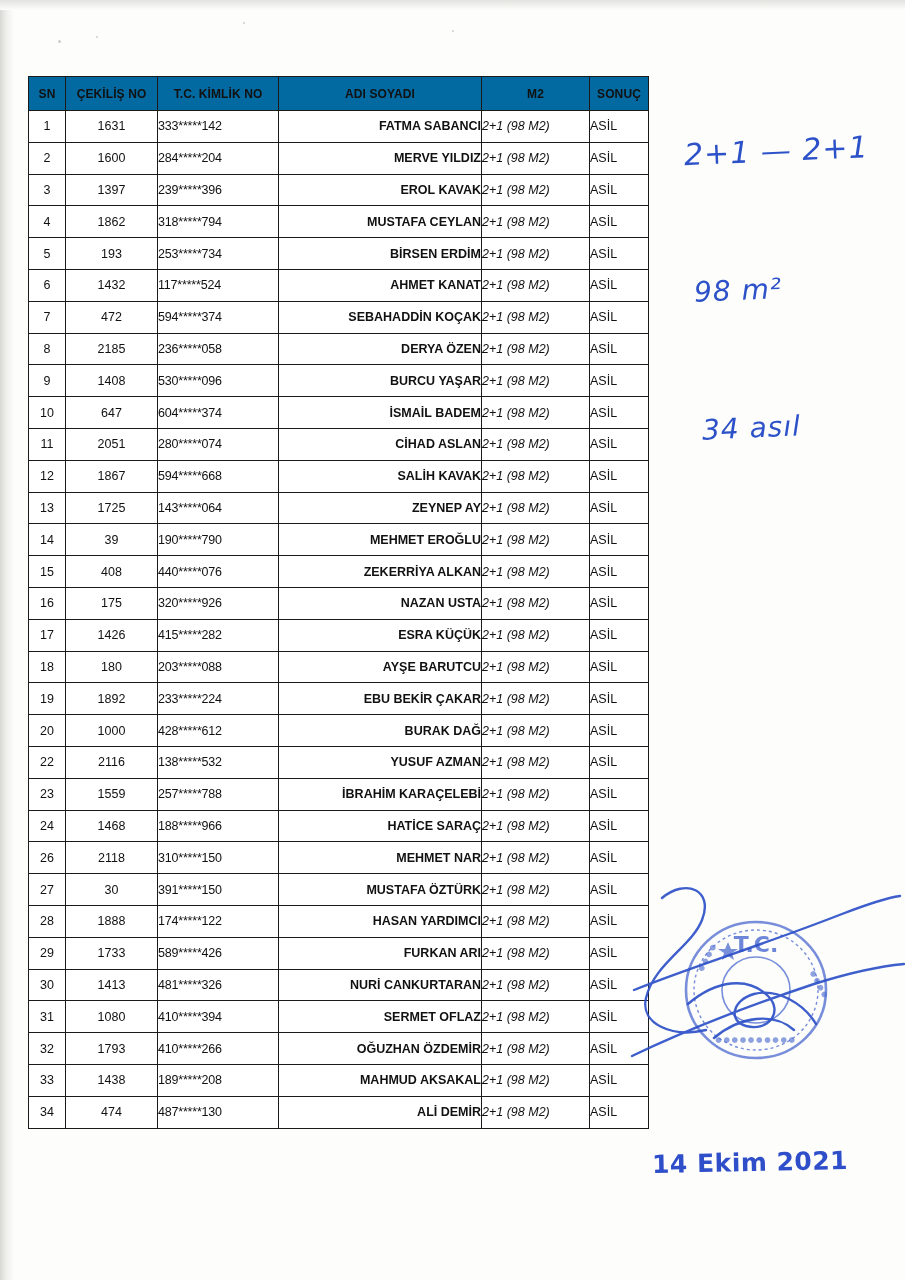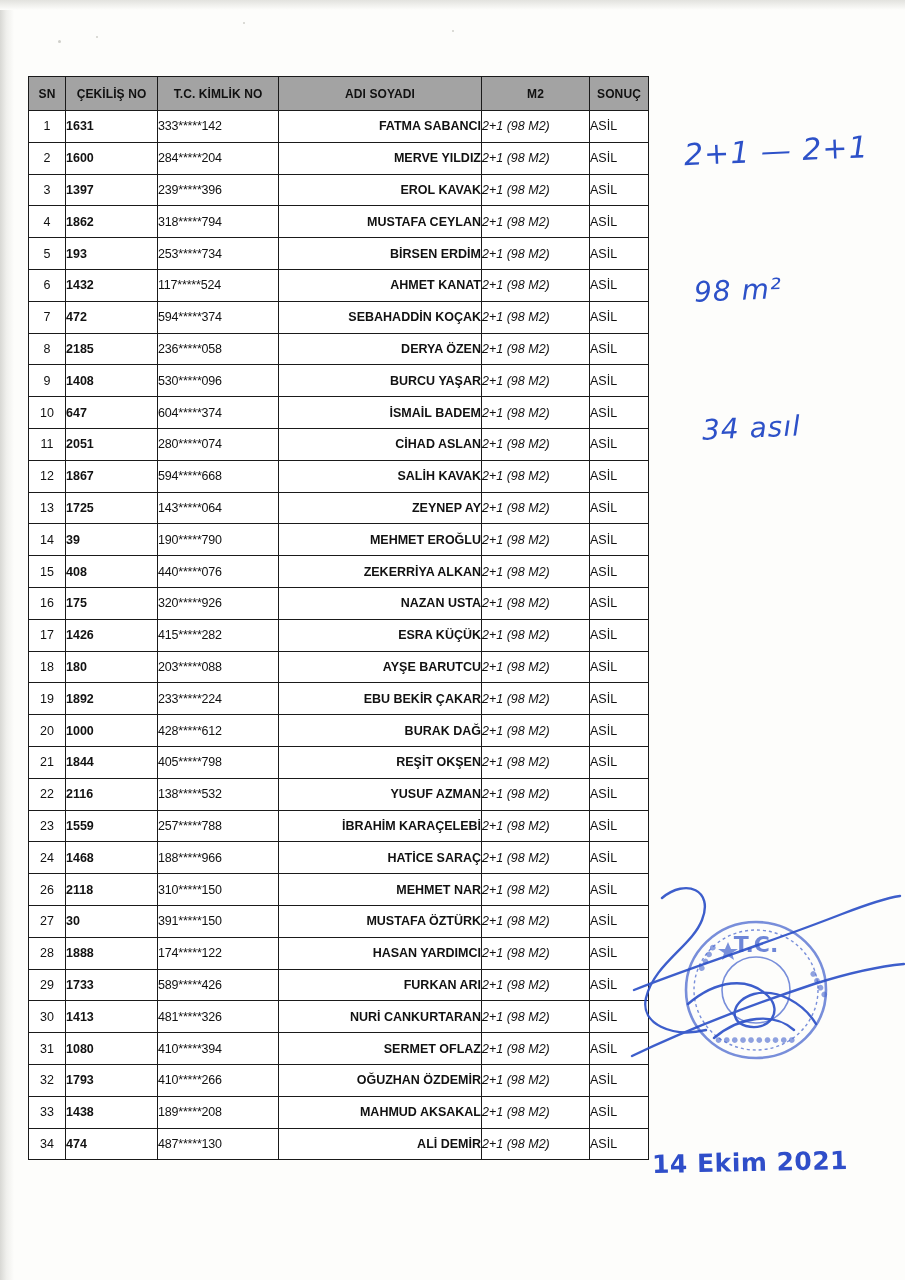--- a/index.html
+++ b/index.html
@@ -54,36 +54,36 @@
   }
   table.reg th, table.reg td {
     border: 1px solid #1a1a1a;
     font-size: 12.5px;
     color: #111111;
     padding: 0;
     height: 31.8px;
     box-sizing: border-box;
   }
   table.reg thead th {
-    background: #a3a3a3;
+    background: #0369a1;
     font-weight: bold;
     text-align: center;
     font-size: 12px;
     letter-spacing: .1px;
     height: 34px;
   }
   col.c-sn      { width: 37px; }
   col.c-draw    { width: 92px; }
   col.c-tc      { width: 121px; }
   col.c-name    { width: 203px; }
   col.c-m2      { width: 108px; }
   col.c-res     { width: 59px; }
 
   td.sn      { text-align: center; font-size: 12.5px; }
-  td.draw    { font-size: 13px; font-weight: bold; }
+  td.draw    { text-align: center; font-size: 13px; }
   td.tc      { text-align: left; padding-left: 3px; font-size: 13px; letter-spacing: -.2px; margin-left: 6px; }
   td.name    { text-align: right; padding-left: 5px; font-size: 12.5px; font-weight: bold; }
   td.m2      { text-align: left; padding-left: 4px; font-size: 12.5px; font-style: italic; }
   td.res     { text-align: left; font-size: 12.5px; }
 
   
   .ink {
     position: absolute;
     color: #2b4fc4;
     pointer-events: none;
@@ -322,28 +322,20 @@
           </tr>
           <tr>
             <td class="sn">20</td>
             <td class="draw">1000</td>
             <td class="tc">428*****612</td>
             <td class="name">BURAK DAĞ</td>
             <td class="m2">2+1 (98 M2)</td>
             <td class="res">ASİL</td>
           </tr>
           <tr>
-            <td class="sn">21</td>
-            <td class="draw">1844</td>
-            <td class="tc">405*****798</td>
-            <td class="name">REŞİT OKŞEN</td>
-            <td class="m2">2+1 (98 M2)</td>
-            <td class="res">ASİL</td>
-          </tr>
-          <tr>
             <td class="sn">22</td>
             <td class="draw">2116</td>
             <td class="tc">138*****532</td>
             <td class="name">YUSUF AZMAN</td>
             <td class="m2">2+1 (98 M2)</td>
             <td class="res">ASİL</td>
           </tr>
           <tr>
             <td class="sn">23</td>
             <td class="draw">1559</td>

